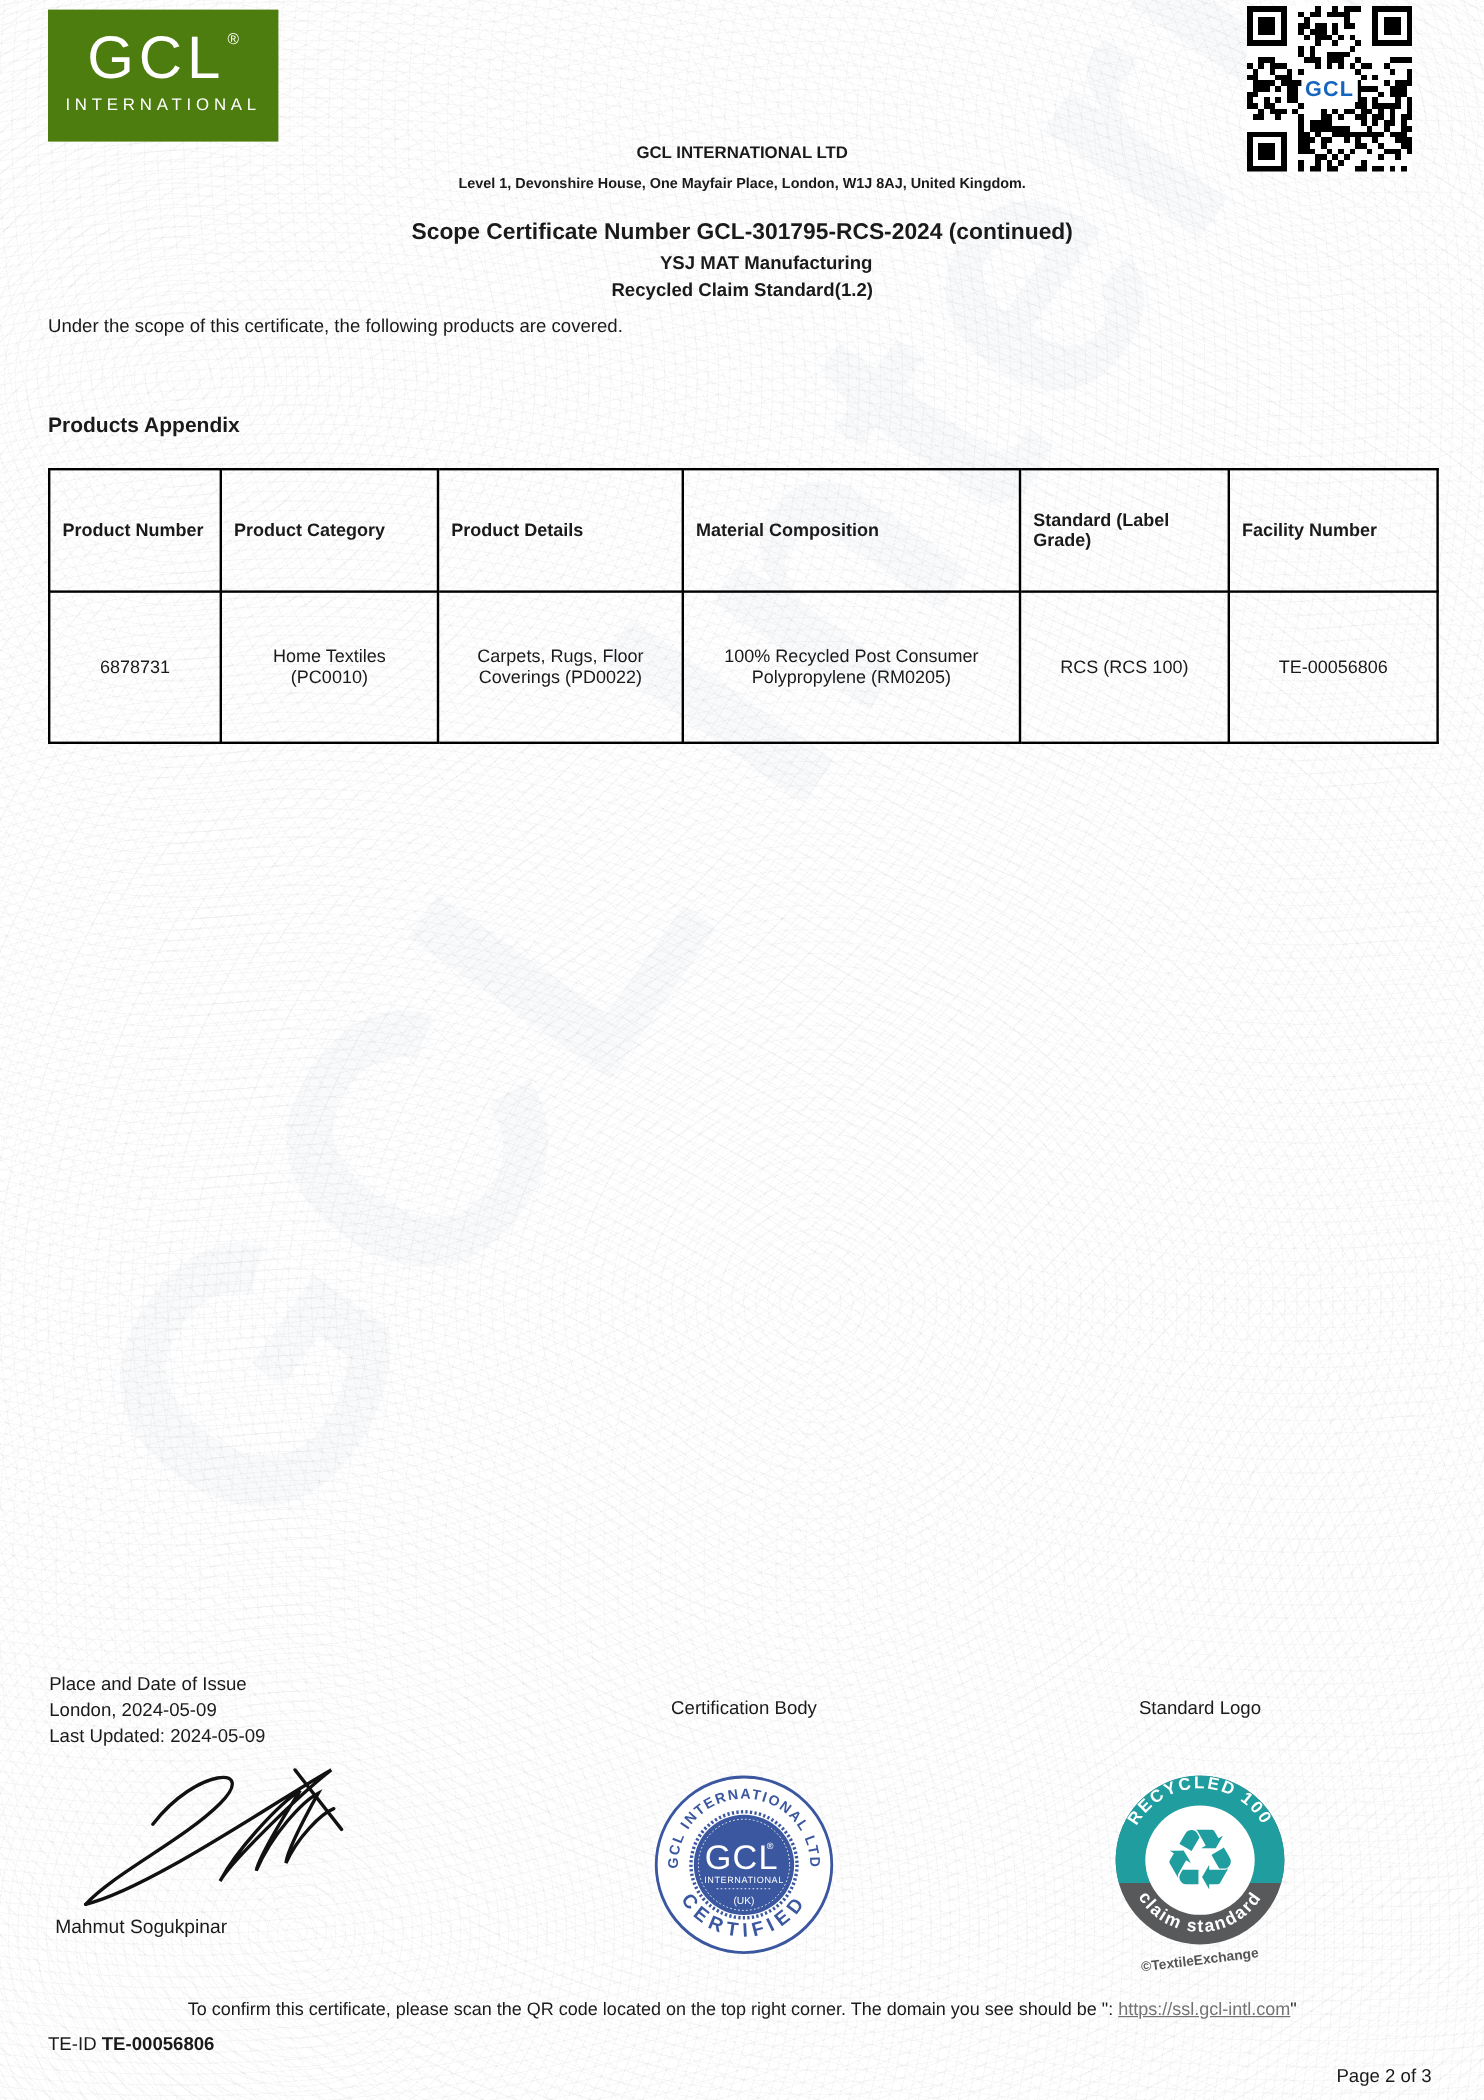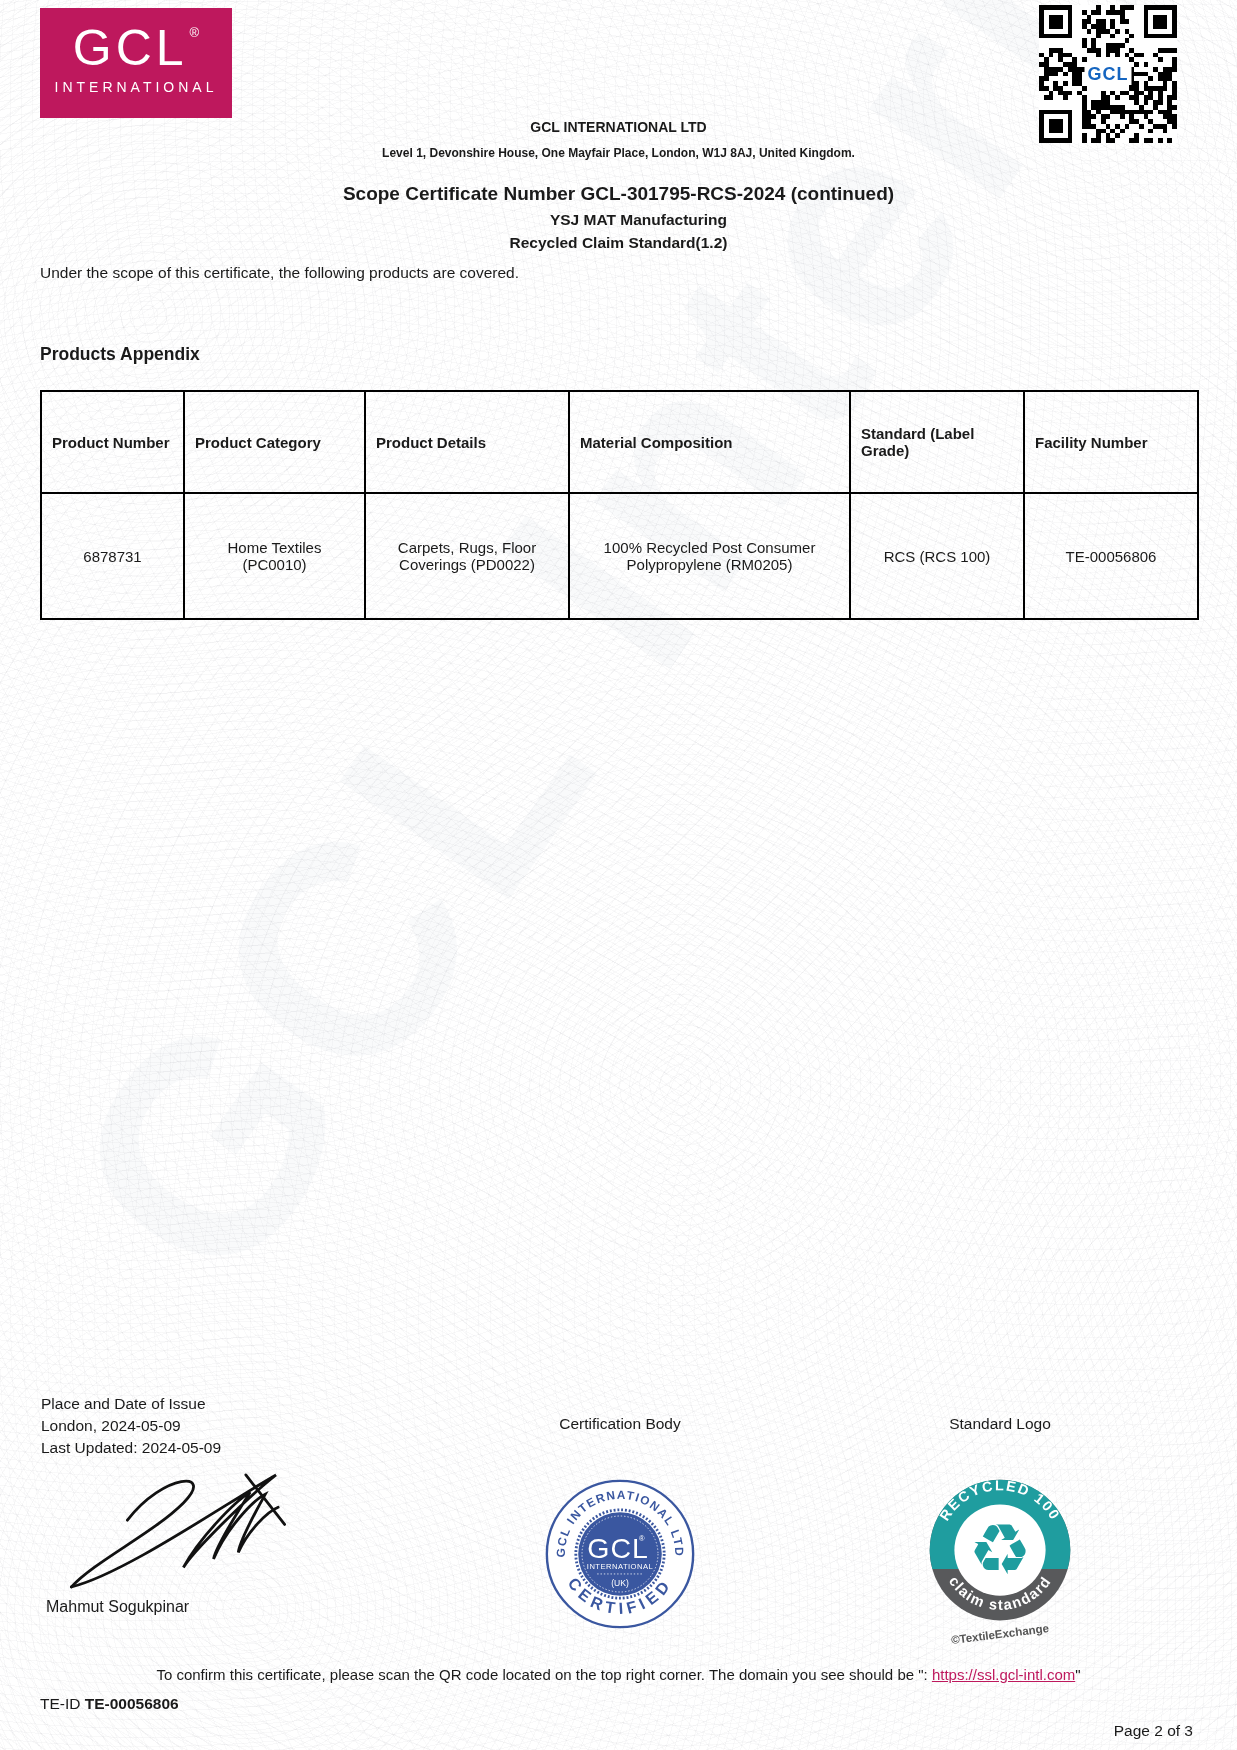--- a/index.html
+++ b/index.html
@@ -17,21 +17,21 @@
       repeating-radial-gradient(circle at 20% 92%, rgba(40,40,60,0.030) 0 1px, transparent 1px 8px),
       repeating-radial-gradient(circle at 95% 75%, rgba(40,40,60,0.024) 0 1px, transparent 1px 12px);
   }
   .watermark{
     position:absolute;top:380px;left:-220px;width:1700px;
     font-size:300px;font-weight:bold;line-height:330px;letter-spacing:10px;
     color:rgba(45,60,110,0.028);transform:rotate(-55deg);transform-origin:50% 50%;
     pointer-events:none;white-space:nowrap;
   }
   
-  .logo-box{position:absolute;left:40px;top:8px;width:192px;height:110px;background:#be185d;
+  .logo-box{position:absolute;left:40px;top:8px;width:192px;height:110px;background:#4d7c0f;
     color:#fff;text-align:center;}
   .logo-main{font-size:50px;line-height:1;margin-top:15px;letter-spacing:4px;font-weight:400;}
   .logo-main .reg{font-size:13px;vertical-align:28px;letter-spacing:0;margin-left:2px;}
   .logo-sub{font-size:14px;letter-spacing:4px;margin-top:6px;font-weight:400;}
   
   .qr-wrap{position:absolute;left:1039px;top:5px;width:138px;height:138px;background:#fff;}
   .qr-wrap svg{display:block;width:138px;height:138px;}
   .qr-label{position:absolute;left:50%;top:50%;transform:translate(-50%,-50%);
     background:#fff;color:#1565c0;font-weight:bold;font-size:18px;letter-spacing:1px;
     padding:0 3px;line-height:22px;}
@@ -56,21 +56,21 @@
   .issue-block{position:absolute;left:41px;top:1393px;font-size:15.5px;line-height:22px;}
   .cb-label{position:absolute;left:478px;top:1415px;width:284px;text-align:center;font-size:15.5px;}
   .sl-label{position:absolute;left:858px;top:1415px;width:284px;text-align:center;font-size:15.5px;}
   .signature{position:absolute;left:52px;top:1462px;width:252px;height:140px;}
   .signatory{position:absolute;left:46px;top:1598px;font-size:16px;}
   .seal{position:absolute;left:544px;top:1478px;width:152px;height:152px;}
   .recycle{position:absolute;left:924px;top:1476px;width:152px;height:152px;}
   .credit{position:absolute;left:924px;top:1628px;width:152px;text-align:center;font-size:11.5px;
     color:#555;transform:rotate(-7deg);font-weight:bold;}
   .confirm-line{position:absolute;left:0;top:1666px;width:100%;text-align:center;font-size:15px;}
-  .confirm-line a{color:#be185d;text-decoration:underline;}
+  .confirm-line a{color:#737373;text-decoration:underline;}
   .teid-line{position:absolute;left:40px;top:1695px;font-size:15.5px;}
   .teid-line .teid-value{font-weight:bold;}
   .page-number{position:absolute;right:44px;top:1722px;font-size:15.5px;}
 </style>
 </head>
 <body>
 
 <div class="page">
 
   <div class="watermark">GCL International</div>

